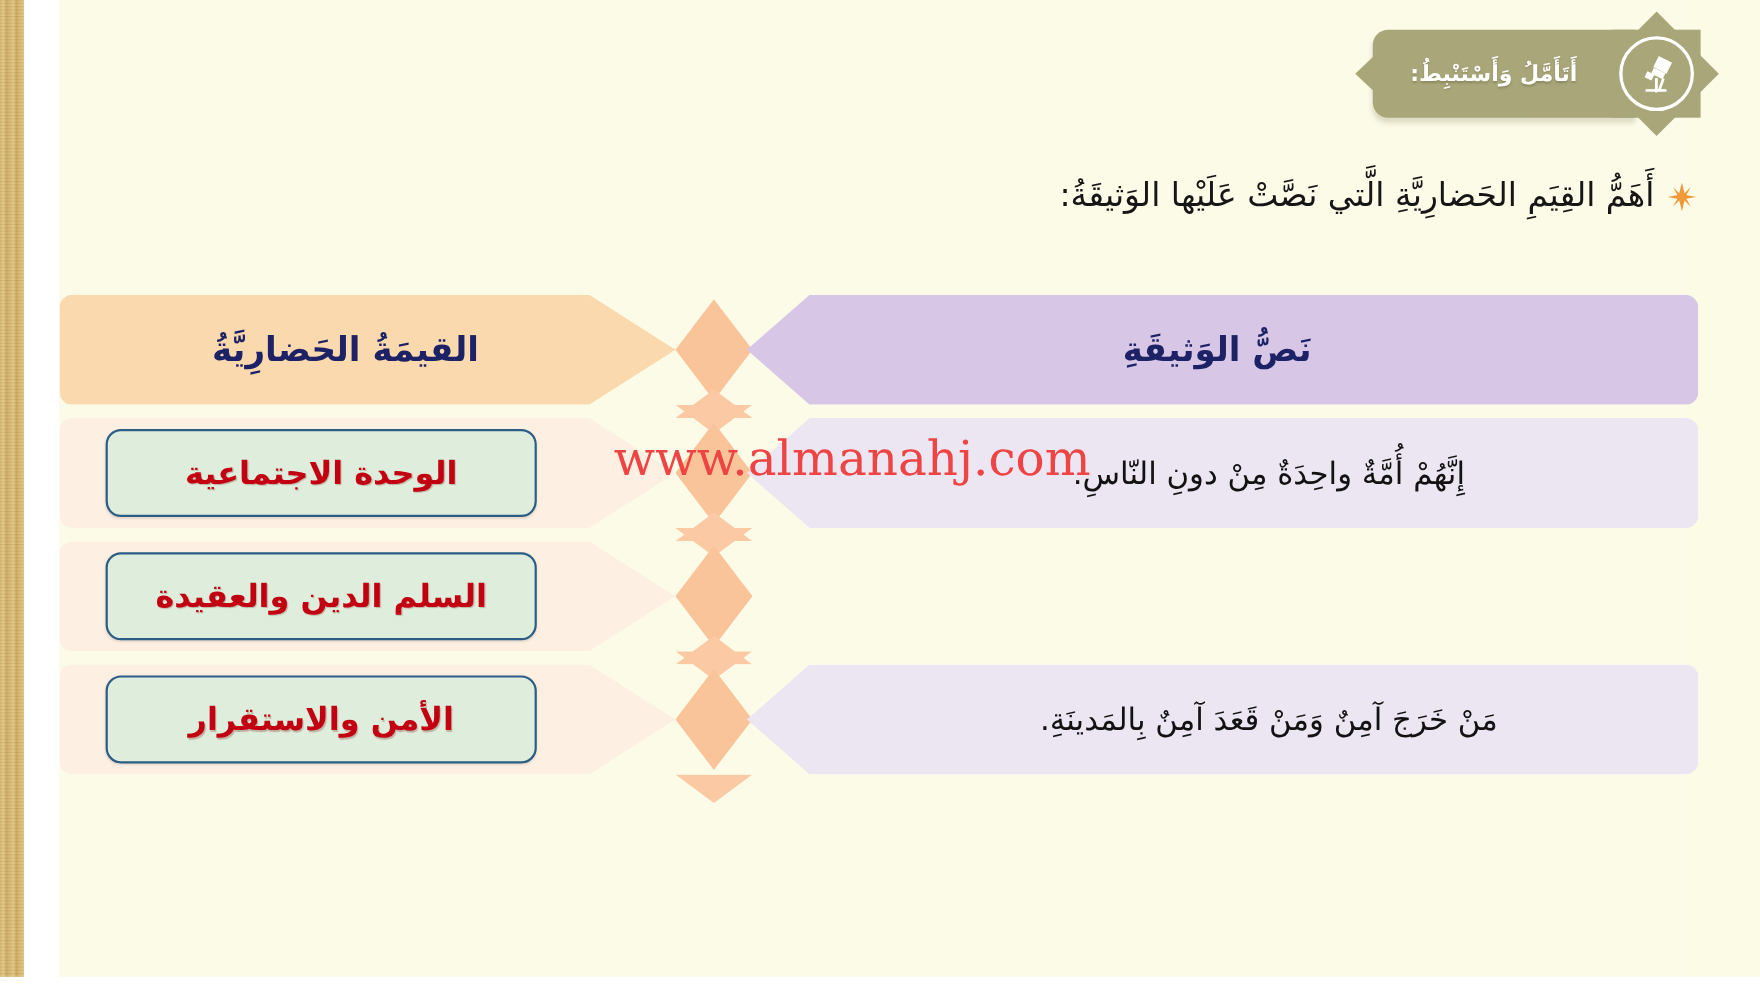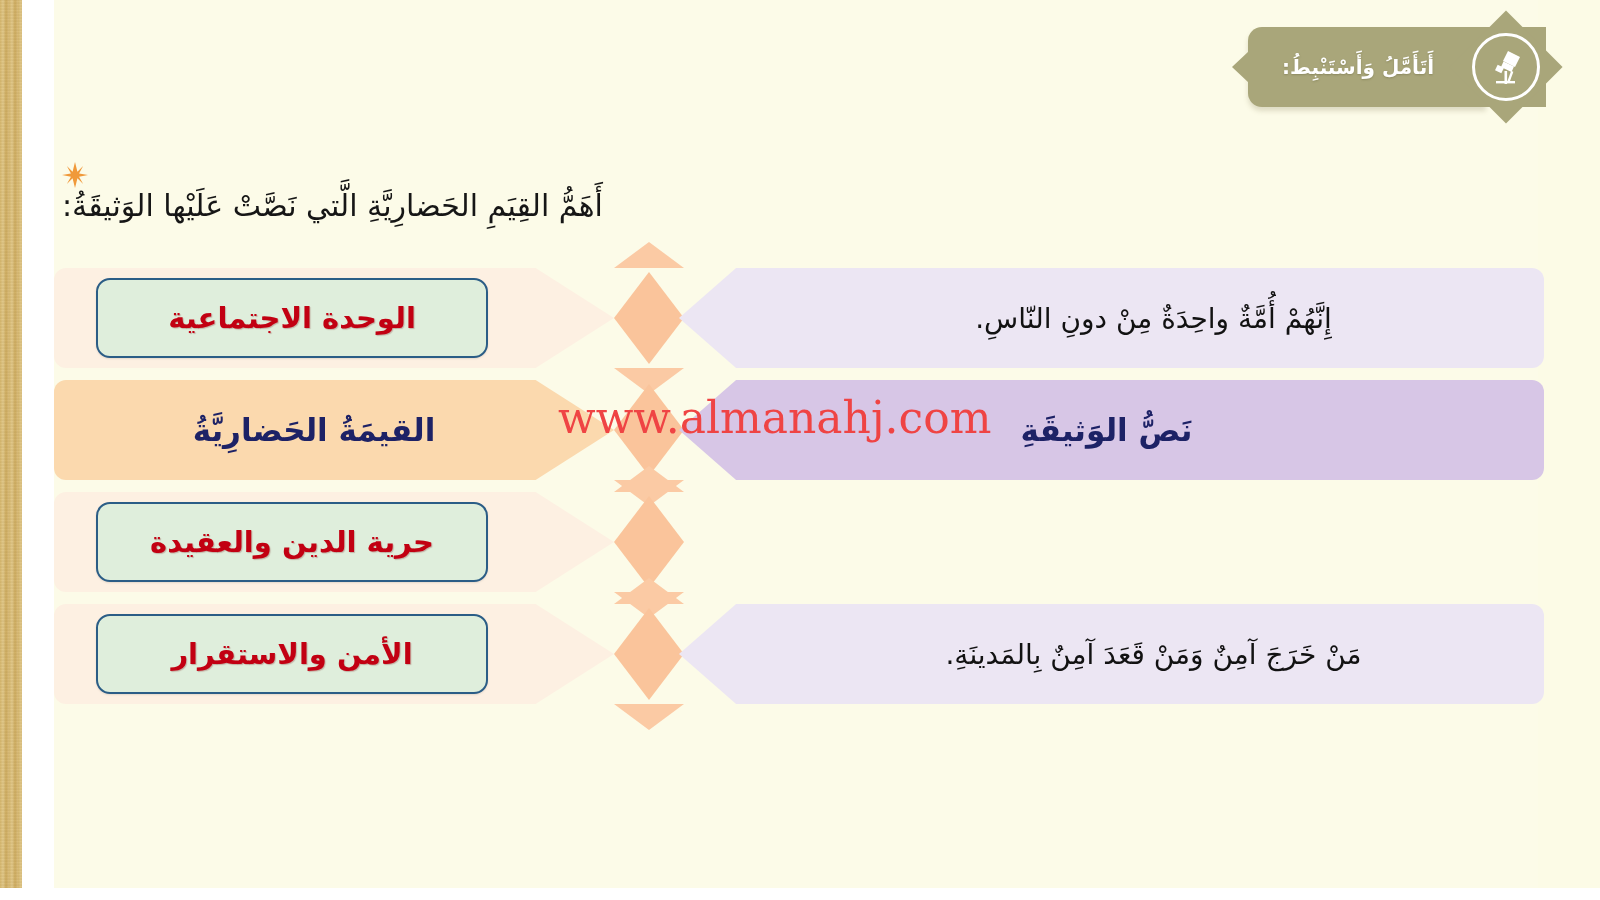--- a/index.html
+++ b/index.html
@@ -146,23 +146,23 @@
   }
 
   
   .instruction {
     position: absolute;
     right: 58px;
     top: 160px;
     width: 1480px;
     direction: rtl;
     display: flex;
-    align-items: flex-end;
+    align-items: center;
     justify-content: flex-start;
-    flex-direction: column;
+    gap: 12px;
   }
   .star-bullet {
     flex: 0 0 auto;
     width: 26px;
     height: 26px;
     margin-top: 2px;
   }
   .instruction-text {
     font-size: 30px;
     color: #161616;
@@ -349,49 +349,49 @@
 
   <div class="instruction">
     <svg class="star-bullet" viewBox="0 0 32 32">
       <path d="M16 0 L19 12 L26 5 L21 14 L32 16 L21 18 L26 27 L19 20 L16 32 L13 20 L6 27 L11 18 L0 16 L11 14 L6 5 L13 12 Z" fill="#f0993a"></path>
     </svg>
     <span class="instruction-text">أَهَمُّ القِيَمِ الحَضارِيَّةِ الَّتي نَصَّتْ عَلَيْها الوَثيقَةُ:</span>
   </div>
 
   <div class="table">
 
+    <div class="trow header-row">
+      <div class="band-left header">
+        <div class="header-label">القيمَةُ الحَضارِيَّةُ</div>
+      </div>
+      <div class="diamond"></div>
+      <div class="diamond-half-bot"></div>
+      <div class="band-right header">
+        <div class="header-label right-col">نَصُّ الوَثيقَةِ</div>
+      </div>
+    </div>
+
     <div class="trow">
       <div class="band-left body">
         <div class="chip">
           <span class="chip-text">الوحدة الاجتماعية</span>
         </div>
       </div>
       <div class="diamond-half-top"></div>
       <div class="diamond"></div>
       <div class="diamond-half-bot"></div>
       <div class="band-right body">
         <div class="doc-text">إِنَّهُمْ أُمَّةٌ واحِدَةٌ مِنْ دونِ النّاسِ.</div>
       </div>
     </div>
 
-    <div class="trow header-row">
-      <div class="band-left header">
-        <div class="header-label">القيمَةُ الحَضارِيَّةُ</div>
-      </div>
-      <div class="diamond"></div>
-      <div class="diamond-half-bot"></div>
-      <div class="band-right header">
-        <div class="header-label right-col">نَصُّ الوَثيقَةِ</div>
-      </div>
-    </div>
-
     <div class="trow">
       <div class="band-left body">
         <div class="chip">
-          <span class="chip-text">حرية الدين والعقيدة</span>
+          <span class="chip-text">السلم الدين والعقيدة</span>
         </div>
       </div>
       <div class="diamond-half-top"></div>
       <div class="diamond"></div>
       <div class="diamond-half-bot"></div>
     </div>
 
     <div class="trow">
       <div class="band-left body">
         <div class="chip">

